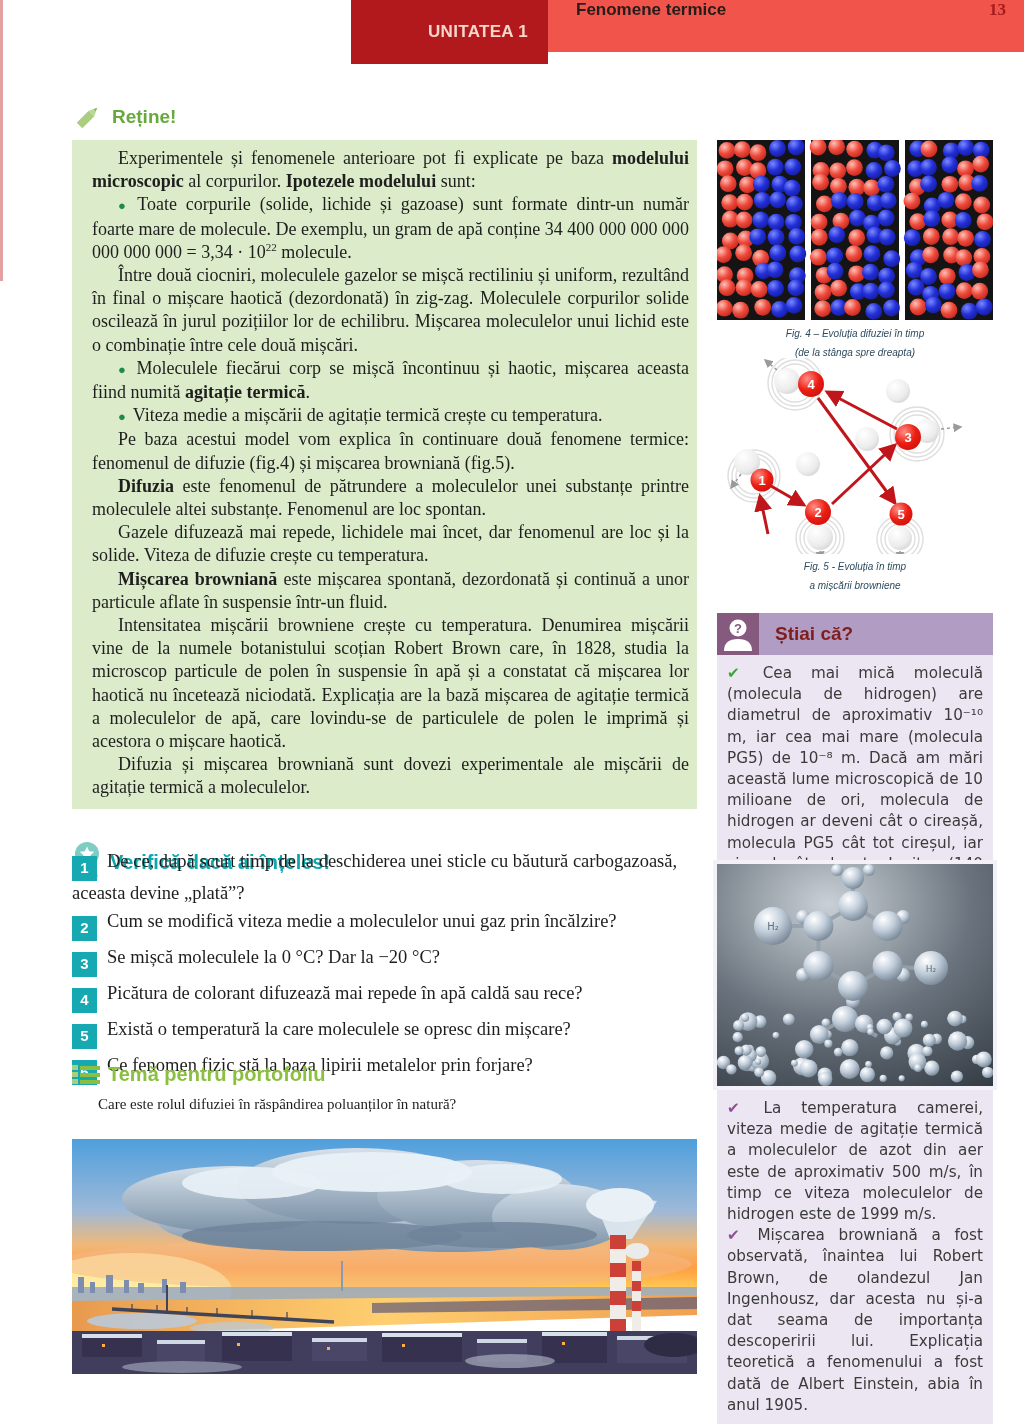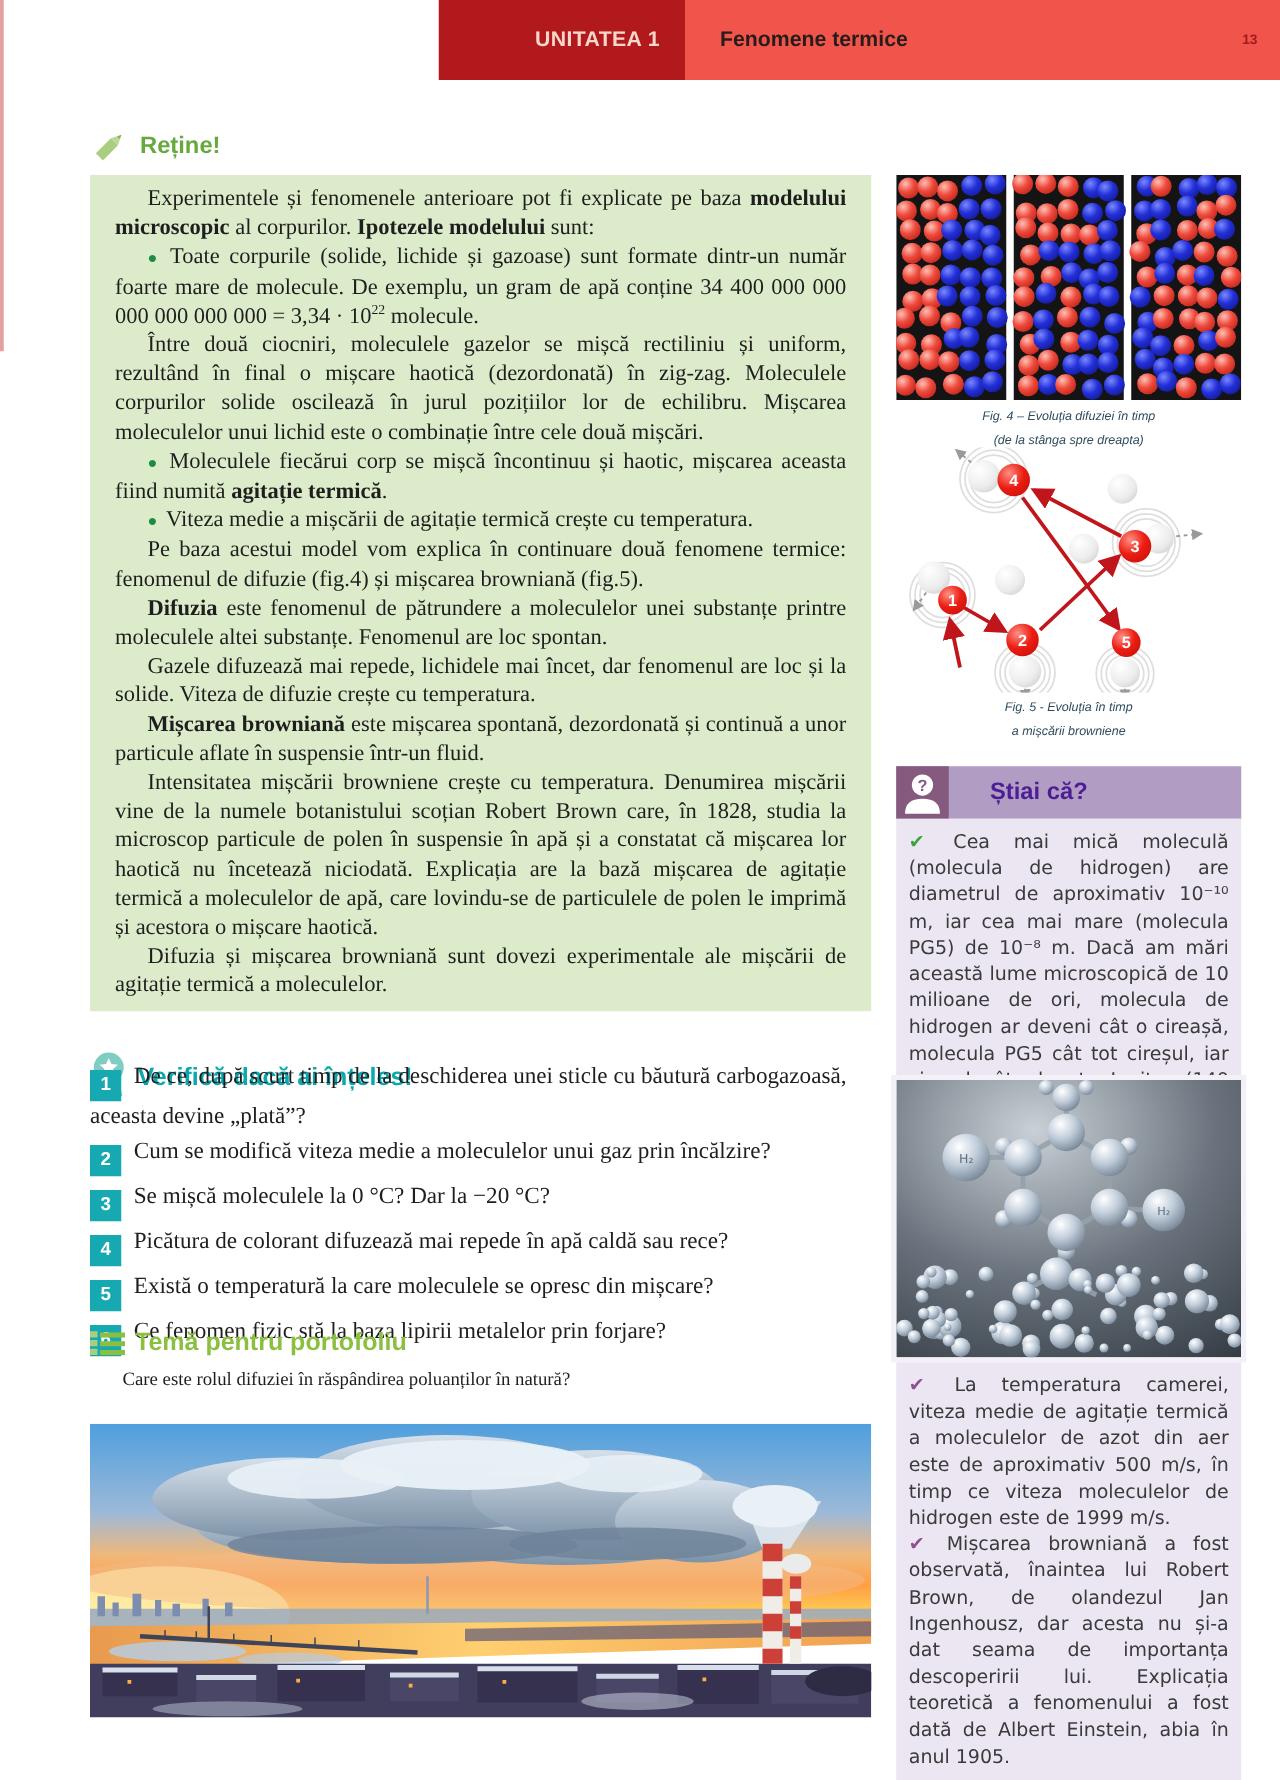--- a/index.html
+++ b/index.html
@@ -7,34 +7,34 @@
         font-family:"Liberation Serif", serif;color:#1e1e1e;}
 
   
   .left-line{position:absolute;left:0;top:0;width:3px;height:281px;background:#e3a1a1;}
 
   
   .header{position:absolute;left:0;top:0;width:1024px;height:64px;}
   .header .unit-box{position:absolute;left:351px;top:0;width:197px;height:64px;background:#b2191d;
       display:flex;align-items:center;justify-content:flex-end;padding-right:20px;box-sizing:border-box;}
   .header .unit-box span{font-family:"Liberation Sans",sans-serif;font-weight:bold;font-size:17px;color:#f6d7c9;letter-spacing:.3px;}
-  .header .title-box{position:absolute;left:548px;top:0;width:476px;height:64px;background:#f0544a;
-      display:flex;align-items:center;box-sizing:border-box;padding-left:28px;padding-right:18px;}
+  .header .title-box{position:absolute;left:548px;top:0;width:476px;height:52px;background:#f0544a;
+      display:flex;align-items:flex-start;box-sizing:border-box;padding-left:28px;padding-right:18px;}
   .header .title-box .t{font-family:"Liberation Sans",sans-serif;font-weight:bold;font-size:17px;color:#261c1a;flex:1;}
-  .header .title-box .pg{font-family:Liberation Sans, sans-serif;font-weight:bold;font-size:11px;color:#a61b1e;}
+  .header .title-box .pg{font-family:Liberation Serif, serif;font-weight:bold;font-size:17px;color:#a61b1e;}
 
   
   .sec-head{position:absolute;display:flex;align-items:center;gap:8px;font-family:"Liberation Sans",sans-serif;font-weight:bold;}
   .sec-head .lbl-green{color:#67a93c;font-size:19px;}
   .sec-head .lbl-teal{color:#0ca8af;font-size:20px;}
   .sec-head .lbl-green2{color:#8bbf3f;font-size:20px;}
 
   
   .green-block{position:absolute;left:72px;top:140px;width:625px;background:#dcecca;
-      box-sizing:border-box;padding:7px 20px 9px 20px;}
+      box-sizing:border-box;padding:7px 8px 9px 20px;}
   .green-block p.rp{margin:0;text-align:justify;font-size:18px;line-height:23.2px;text-indent:26px;}
   .green-block .dot{color:#1d8b44;font-size:13px;padding-right:7px;}
   .green-block sup{font-size:11px;line-height:0;}
 
   
   .questions{position:absolute;left:72px;top:849px;width:625px;}
   .q{margin:0 0 4.5px 0;font-size:18.5px;line-height:24px;}
   .qnum{display:inline-flex;width:25px;height:25px;background:#17a9b1;color:#fff;
         font-family:"Liberation Sans",sans-serif;font-weight:bold;font-size:15px;
         align-items:center;justify-content:center;margin-right:10px;vertical-align:-6px;}
@@ -49,21 +49,21 @@
   .fig4{position:absolute;left:717px;top:140px;width:276px;height:180px;}
   .caption{position:absolute;width:276px;text-align:center;font-family:"Liberation Sans",sans-serif;
       font-style:italic;color:#2e4b5e;font-size:10px;line-height:19px;}
   .cap4{left:717px;top:324px;}
   .fig5{position:absolute;left:717px;top:358px;width:276px;height:196px;}
   .cap5{left:717px;top:557px;}
 
   .stiai-head{position:absolute;left:717px;top:613px;width:276px;height:42px;background:#b19cc3;}
   .stiai-head .ic{position:absolute;left:0;top:0;width:42px;height:42px;background:#86597f;}
   .stiai-head .lb{position:absolute;left:58px;top:0;height:42px;display:flex;align-items:center;
-      font-family:"Liberation Sans",sans-serif;font-weight:bold;font-size:19px;color:#4c1d95;margin-left:17px;}
+      font-family:"Liberation Sans",sans-serif;font-weight:bold;font-size:19px;color:#7f1d1d;}
   .stiai-body{position:absolute;left:717px;width:276px;background:#ebe6f2;box-sizing:border-box;
       padding:8px 10px;font-family:"DejaVu Sans",sans-serif;font-size:15.2px;line-height:21.2px;
       color:#3a3a3a;text-align:justify;}
   .sb1{top:655px;min-height:203px;}
   .sb2{top:1090px;min-height:284px;}
   .fact{margin:0;}
   .fact .check{font-family:"DejaVu Sans",sans-serif;font-weight:bold;padding-right:4px;}
 
   .molecule{position:absolute;left:717px;top:864px;width:276px;height:222px;background:#fff;
       outline:4px solid #f3f0f7;}

